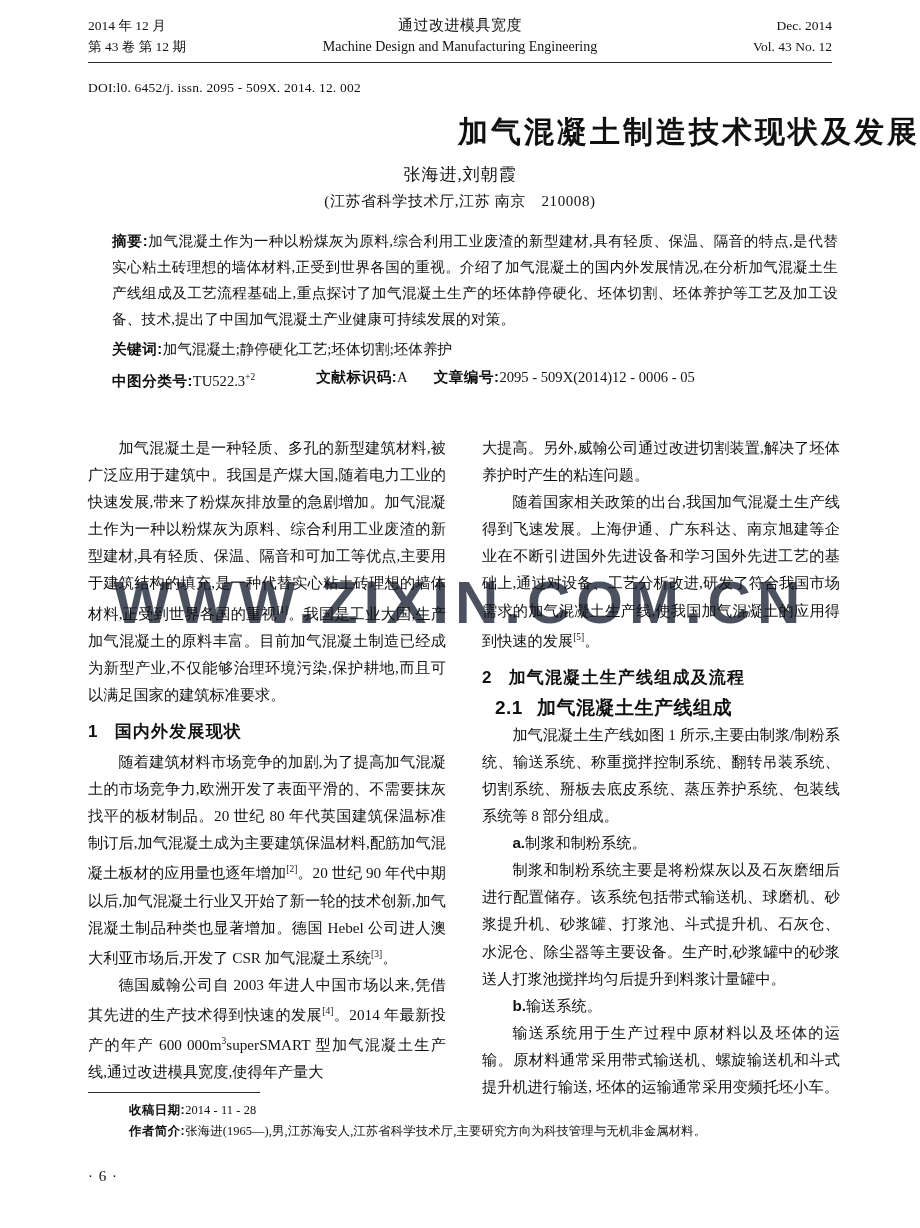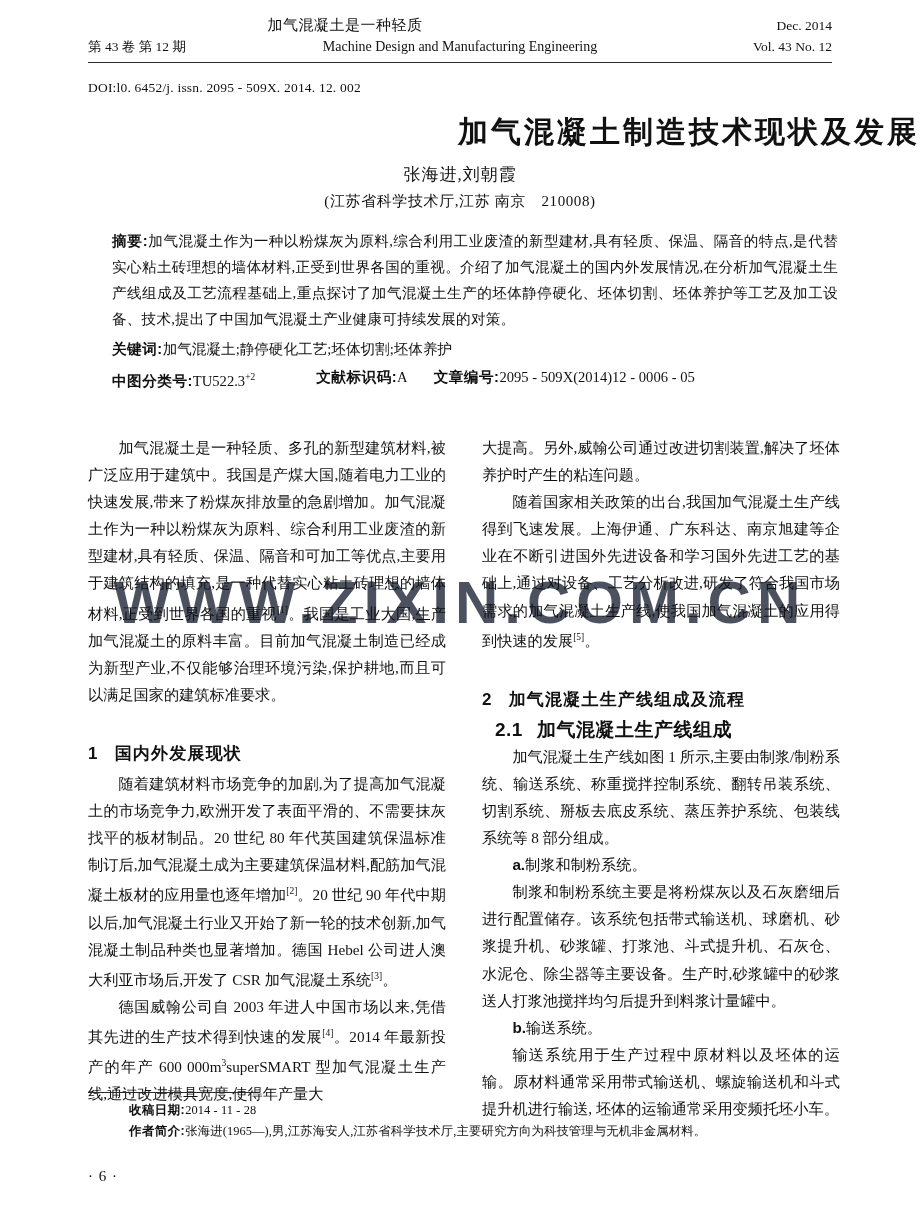--- a/index.html
+++ b/index.html
@@ -178,21 +178,21 @@
     margin: 0;
     text-indent: 2em;
     letter-spacing: 0;
   }
   .bp.noindent { text-indent: 0; }
 
   h2.sec {
     font-family: "Liberation Sans", "DejaVu Sans", sans-serif;
     font-size: 17px;
     font-weight: 700;
-    margin: 32px 0 2px 0;
+    margin: 10px 0 2px 0;
     letter-spacing: 1.2px;
     line-height: 28px;
   }
   h2.sec .num { margin-right: 16px; }
 
   h3.subsec {
     font-family: "Liberation Sans", "DejaVu Sans", sans-serif;
     font-size: 19px;
     font-weight: 700;
     margin: 2px 0 0 13px;
@@ -246,21 +246,22 @@
 <body>
 
 <div class="page">
 
   <div class="watermark">WWW.ZIXIN.COM.CN</div>
 
   <div class="content">
 
     <div class="masthead">
       <div class="masthead-row">
-        <div class="mh-center cn">加气混凝土是一种轻质</div>
+        <div class="mh-left">2014 年 12 月</div>
+        <div class="mh-center cn">通过改进模具宽度</div>
         <div class="mh-right">Dec. 2014</div>
       </div>
       <div class="masthead-row">
         <div class="mh-left">第 43 卷 第 12 期</div>
         <div class="mh-center en">Machine Design and Manufacturing Engineering</div>
         <div class="mh-right">Vol. 43 No. 12</div>
       </div>
     </div>
 
     <div class="rule"></div>

